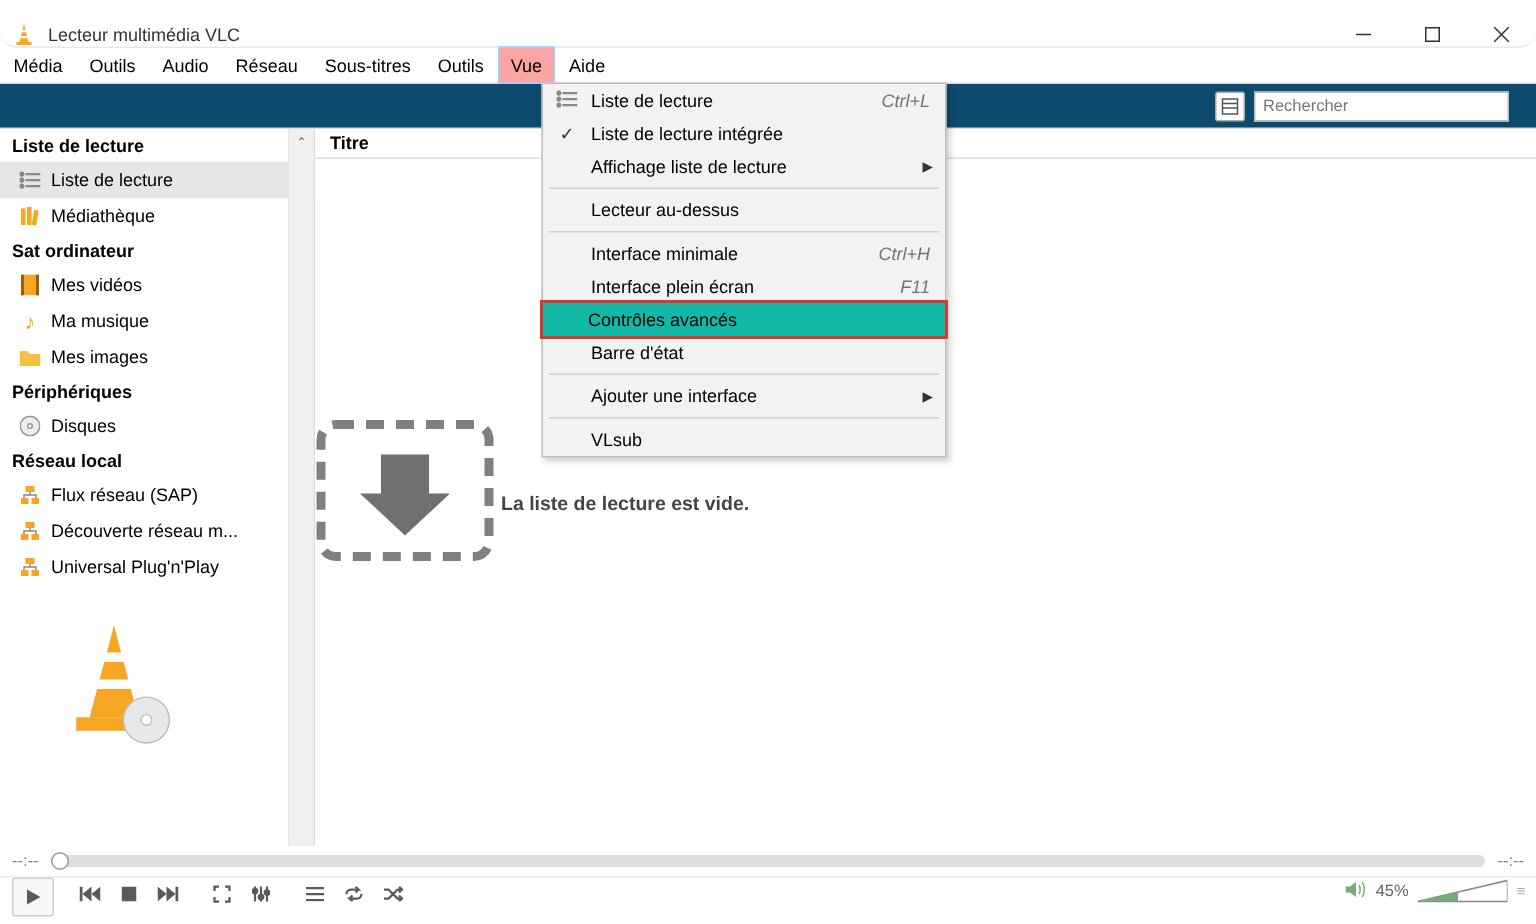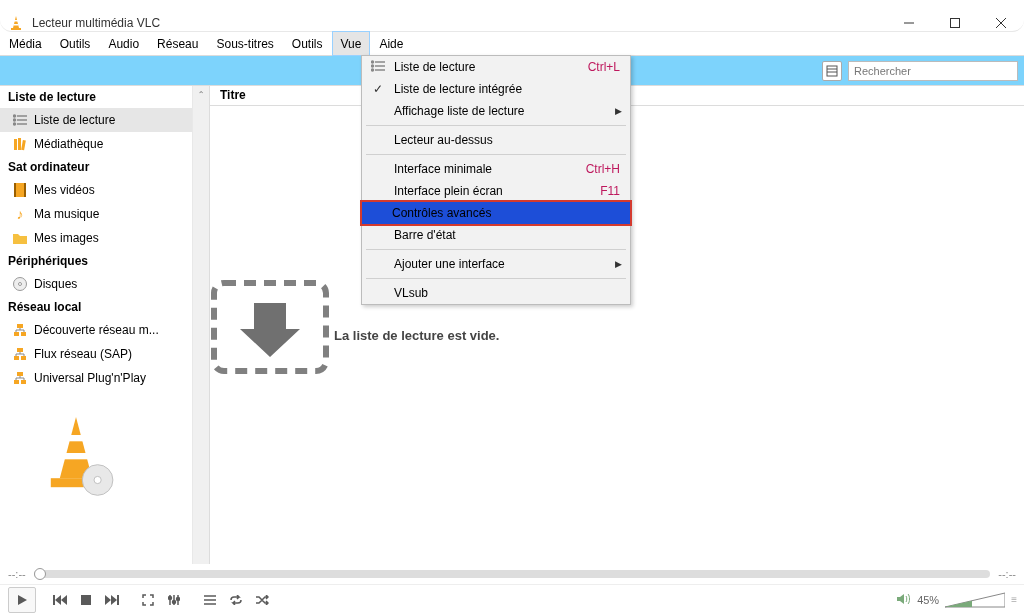--- a/index.html
+++ b/index.html
@@ -9,24 +9,24 @@
 .titlebar { height: 32px; display: flex; align-items: center; padding: 14px 0 0 8px; background: #fff; border-bottom: 1px solid #e8e8e8; border-radius: 12px; }
 .titlebar .cone { width: 16px; height: 16px; margin-right: 8px; }
 .titlebar .title { font-size: 12px; color: #333; flex: 1; }
 .winbtns { display: flex; height: 100%; }
 .winbtn { width: 46px; display: flex; align-items: center; justify-content: center; color: #333; }
 .winbtn svg { width: 10px; height: 10px; }
 
 
 .menubar { display: flex; height: 24px; border-bottom: 1px solid #dcdcdc; font-size: 12px; background: #fff; align-items: stretch; }
 .menubar .m { padding: 0 9px; display: flex; align-items: center; cursor: default; }
-.menubar .m.active { background: #e5e5e5; border: 1px solid #99d1ff; padding: 0 8px; margin: -1px 0; }
-
-
-.toolbar { height: 30px; background: #7dd3fc; border-bottom: 1px solid #dcdcdc; display: flex; align-items: center; padding: 0 6px; gap: 6px; }
+.menubar .m.active { background: #fca5a5; border: 1px solid #99d1ff; padding: 0 8px; margin: -1px 0; }
+
+
+.toolbar { height: 30px; background: #0c4a6e; border-bottom: 1px solid #dcdcdc; display: flex; align-items: center; padding: 0 18px; gap: 6px; }
 .toolbar .spacer { flex: 1; }
 .tool-icon { width: 20px; height: 20px; display: flex; align-items: center; justify-content: center; border: 1px solid #aaa; border-radius: 2px; background: #fff; }
 .search { width: 170px; height: 20px; font-size: 11px; color: #777; border: 1px solid #bbb; padding: 0 5px; background: #fff; display: flex; align-items: center; }
 
 
 .body { display: flex; height: 478px; }
 .sidebar { width: 210px; border-right: 1px solid #dcdcdc; overflow: hidden; font-size: 12px; position: relative; background: #fff; }
 .sidebar .scroll { position: absolute; right: 0; top: 0; bottom: 0; width: 17px; border-left: 1px solid #e8e8e8; background: #f0f0f0; }
 .sidebar .scroll .up { position: absolute; top: 0; left: 0; right: 0; height: 17px; display: flex; align-items: center; justify-content: center; color: #666; font-size: 8px; }
 .sidebar .hdr { font-weight: bold; padding: 4px 8px; }
@@ -38,31 +38,31 @@
 
 .main { flex: 1; display: flex; flex-direction: column; position: relative; font-weight: bold; }
 .main .colhdr { height: 20px; border-bottom: 1px solid #dcdcdc; font-size: 12px; padding: 2px 10px; background: #fff; }
 .main .canvas { flex: 1; display: flex; flex-direction: row; align-items: center; justify-content: flex-start; color: #444; font-size: 13px; gap: 4px; }
 .main .drop { width: 120px; height: 96px; margin-bottom: 16px; }
 
 
 .dropdown { position: absolute; left: 361px; top: 55px; width: 270px; background: #f2f2f2; border: 1px solid #bcbcbc; box-shadow: 2px 2px 4px rgba(0,0,0,0.2); font-size: 12px; z-index: 10; }
 .dropdown .row { display: flex; align-items: center; height: 22px; padding: 0 10px 0 32px; position: relative; }
 .dropdown .row .chk { position: absolute; left: 8px; width: 16px; text-align: center; color: #333; }
-.dropdown .row .sc { margin-left: auto; color: #be185d; }
+.dropdown .row .sc { margin-left: auto; color: #737373; font-style: italic; }
 .dropdown .row .arrow { position: absolute; right: 8px; font-size: 9px; color: #333; }
 .dropdown .sep { height: 1px; background: #d0d0d0; margin: 3px 4px; }
-.dropdown .row.hl { background: #1d4ed8; border: 2px solid #d43a2f; margin: -2px; padding: 0 8px 0 30px; height: 26px; z-index: 2; position: relative; }
+.dropdown .row.hl { background: #14b8a6; border: 2px solid #d43a2f; margin: -2px; padding: 0 8px 0 30px; height: 26px; z-index: 2; position: relative; }
 
 
 .seekrow { height: 20px; display: flex; align-items: center; padding: 0 8px; font-size: 11px; color: #888; gap: 8px; }
 .seekbar { flex: 1; height: 8px; border-radius: 4px; background: #ddd; position: relative; }
 .seekbar .knob { position: absolute; left: 0; top: -2px; width: 12px; height: 12px; border-radius: 50%; background: #fff; border: 1px solid #999; }
 
-.controls { height: 30px; display: flex; align-items: center; padding: 0 8px; gap: 2px; border-top: 1px solid #eee; }
+.controls { height: 30px; display: flex; align-items: flex-start; padding: 0 8px; gap: 2px; border-top: 1px solid #eee; }
 .cbtn { width: 24px; height: 22px; display: flex; align-items: center; justify-content: center; color: #5a5a5a; border: 1px solid transparent; border-radius: 2px; }
 .cbtn.play { width: 28px; height: 26px; border: 1px solid #ccc; background: #f8f8f8; }
 .cgap { width: 8px; }
 .controls .spacer { flex: 1; }
 .vol { display: flex; align-items: center; gap: 6px; font-size: 11px; color: #666; }
 .vol .tri { position: relative; width: 60px; height: 18px; }
 .vol .tri svg { width: 60px; height: 18px; }
 </style>
 </head>
 <body>
@@ -183,32 +183,32 @@
         <div class="hdr">Réseau local</div>
         <div class="item">
           <span class="ico">
             <svg width="14" height="14" viewBox="0 0 14 14">
               <rect x="4" y="1" width="6" height="4" fill="#f6a623"></rect>
               <rect x="1" y="9" width="5" height="4" fill="#f6a623"></rect>
               <rect x="8" y="9" width="5" height="4" fill="#f6a623"></rect>
               <path d="M7 5v2M7 7H3v2M7 7h4v2" stroke="#888" fill="none"></path>
             </svg>
           </span>
-          <span>Découverte réseau m...</span>
+          <span>Flux réseau (SAP)</span>
         </div>
         <div class="item">
           <span class="ico">
             <svg width="14" height="14" viewBox="0 0 14 14">
               <rect x="4" y="1" width="6" height="4" fill="#f6a623"></rect>
               <rect x="1" y="9" width="5" height="4" fill="#f6a623"></rect>
               <rect x="8" y="9" width="5" height="4" fill="#f6a623"></rect>
               <path d="M7 5v2M7 7H3v2M7 7h4v2" stroke="#888" fill="none"></path>
             </svg>
           </span>
-          <span>Flux réseau (SAP)</span>
+          <span>Découverte réseau m...</span>
         </div>
         <div class="item">
           <span class="ico">
             <svg width="14" height="14" viewBox="0 0 14 14">
               <rect x="4" y="1" width="6" height="4" fill="#f6a623"></rect>
               <rect x="1" y="9" width="5" height="4" fill="#f6a623"></rect>
               <rect x="8" y="9" width="5" height="4" fill="#f6a623"></rect>
               <path d="M7 5v2M7 7H3v2M7 7h4v2" stroke="#888" fill="none"></path>
             </svg>
           </span>

